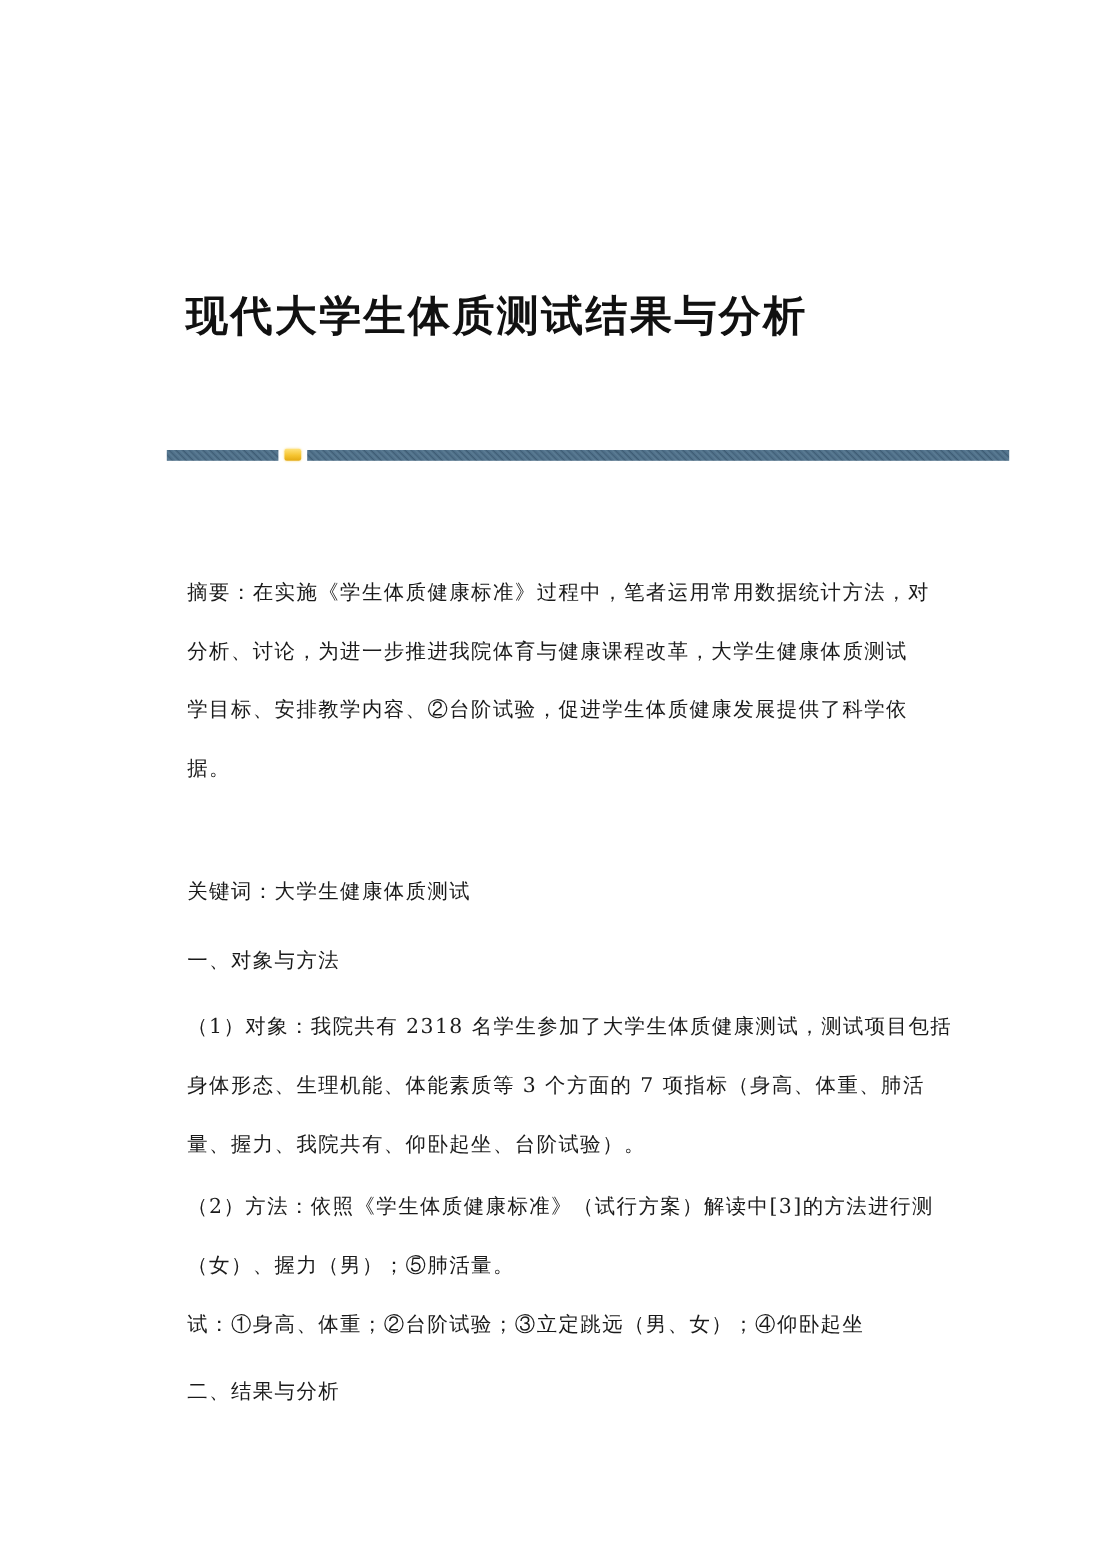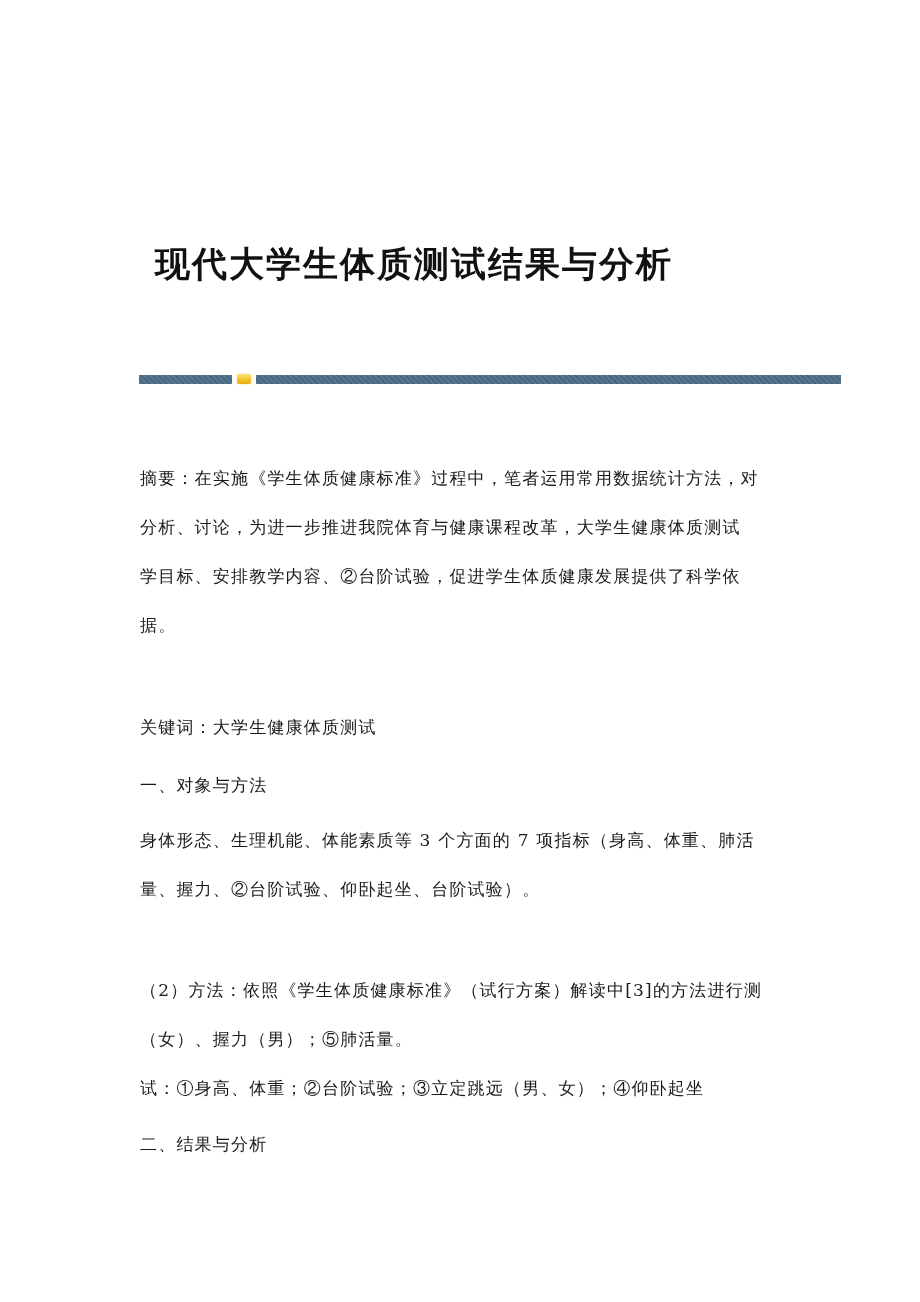--- a/index.html
+++ b/index.html
@@ -63,21 +63,21 @@
   }
   .content {
     position: absolute;
     left: 140px;
     top: 466px;
     width: 640px;
     font-size: 17px;
     line-height: 24px;
   }
   .para {
-    margin: 0;
+    margin: 16px;
     letter-spacing: 1.2px;
   }
   #p-abstract { position: absolute; top: 0; left: 0; width: 640px; }
   #p-keywords { position: absolute; top: 251px; left: 0; width: 640px; font-family: Liberation Mono, monospace; }
   #p-section1 { position: absolute; top: 307px; left: 0; width: 640px; }
   #p-object { position: absolute; top: 362px; left: 0; width: 640px; }
   #p-method { position: absolute; top: 512px; left: 0; width: 640px; }
   #p-section2 { position: absolute; top: 666px; left: 0; width: 640px; }
   .line { display: block; white-space: nowrap; height: 49px; line-height: 24px; }
 </style>
@@ -103,22 +103,23 @@
 
   <div id="p-keywords" class="para">
     <span class="line">关键词：大学生健康体质测试</span>
   </div>
 
   <div id="p-section1" class="para">
     <span class="line">一、对象与方法</span>
   </div>
 
   <div id="p-object" class="para">
+    <span class="line">（1）对象：我院共有 2318 名学生参加了大学生体质健康测试，测试项目包括</span>
     <span class="line">身体形态、生理机能、体能素质等 3 个方面的 7 项指标（身高、体重、肺活</span>
-    <span class="line">量、握力、②台阶试验、仰卧起坐、台阶试验）。</span>
+    <span class="line">量、握力、我院共有、仰卧起坐、台阶试验）。</span>
   </div>
 
   <div id="p-method" class="para">
     <span class="line">（2）方法：依照《学生体质健康标准》（试行方案）解读中[3]的方法进行测</span>
     <span class="line">（女）、握力（男）；⑤肺活量。</span>
     <span class="line">试：①身高、体重；②台阶试验；③立定跳远（男、女）；④仰卧起坐</span>
   </div>
 
   <div id="p-section2" class="para">
     <span class="line">二、结果与分析</span>

